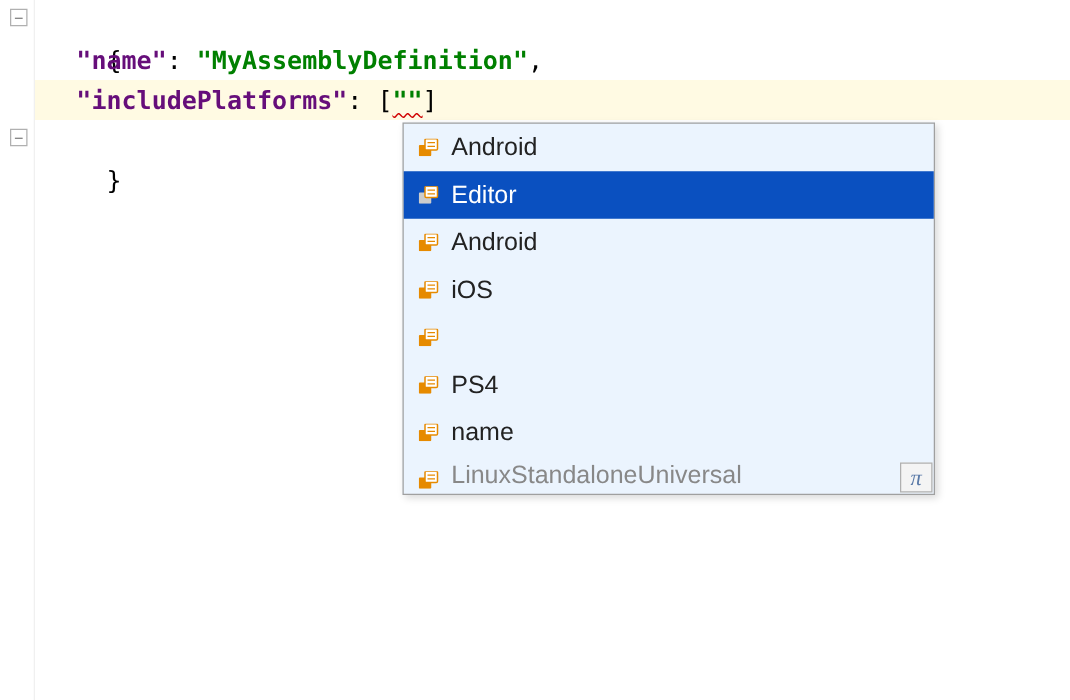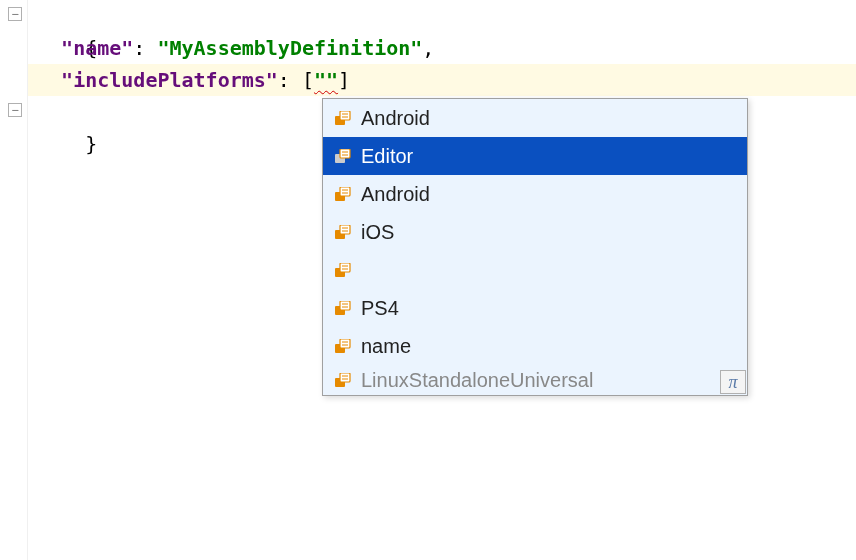--- a/index.html
+++ b/index.html
@@ -118,21 +118,21 @@
     }
     .completion-item .label {
       font-weight: 500;
     }
     .completion-last {
       height: 30px;
       line-height: 30px;
       overflow: hidden;
       padding-left: 12px;
       display: flex;
-      align-items: flex-start;
+      align-items: center;
       font-family: "Lucida Grande", "Segoe UI", sans-serif;
       font-size: 20px;
       color: #888888;
     }
     .completion-last .icon {
       margin-right: 6px;
       display: inline-flex;
       align-items: center;
       padding-top: 8px;
     }

